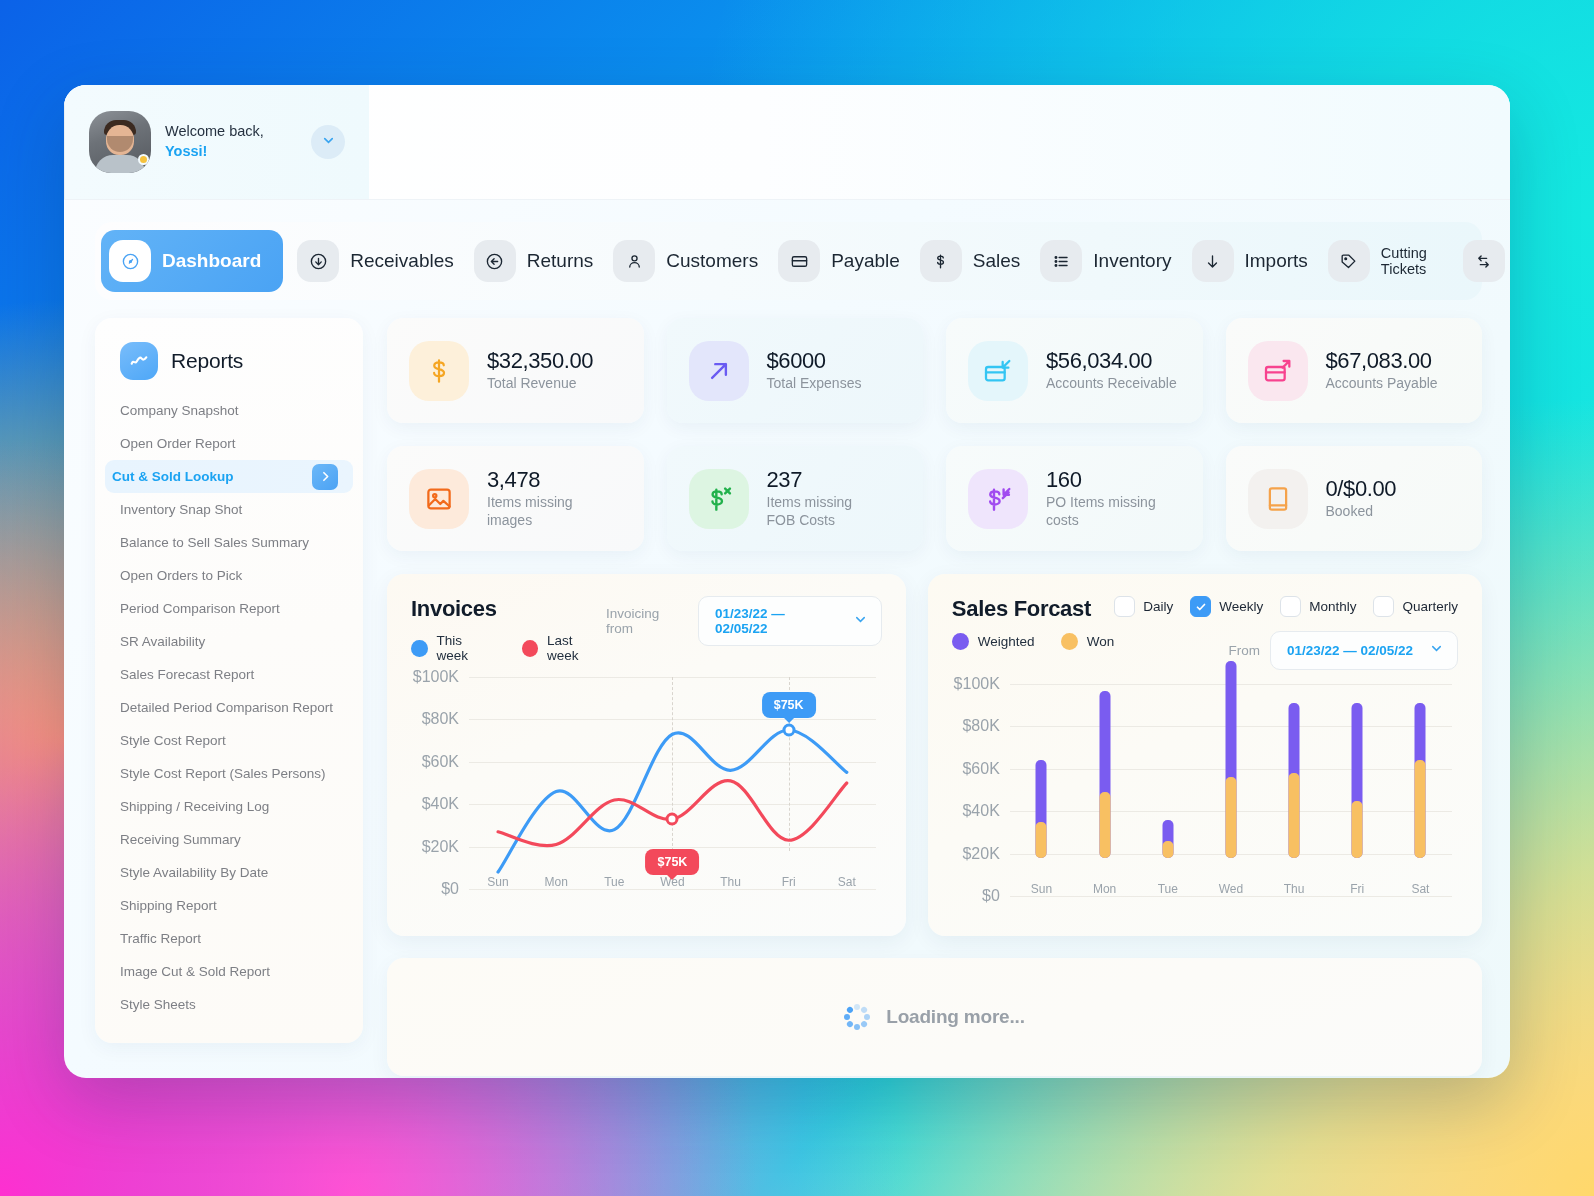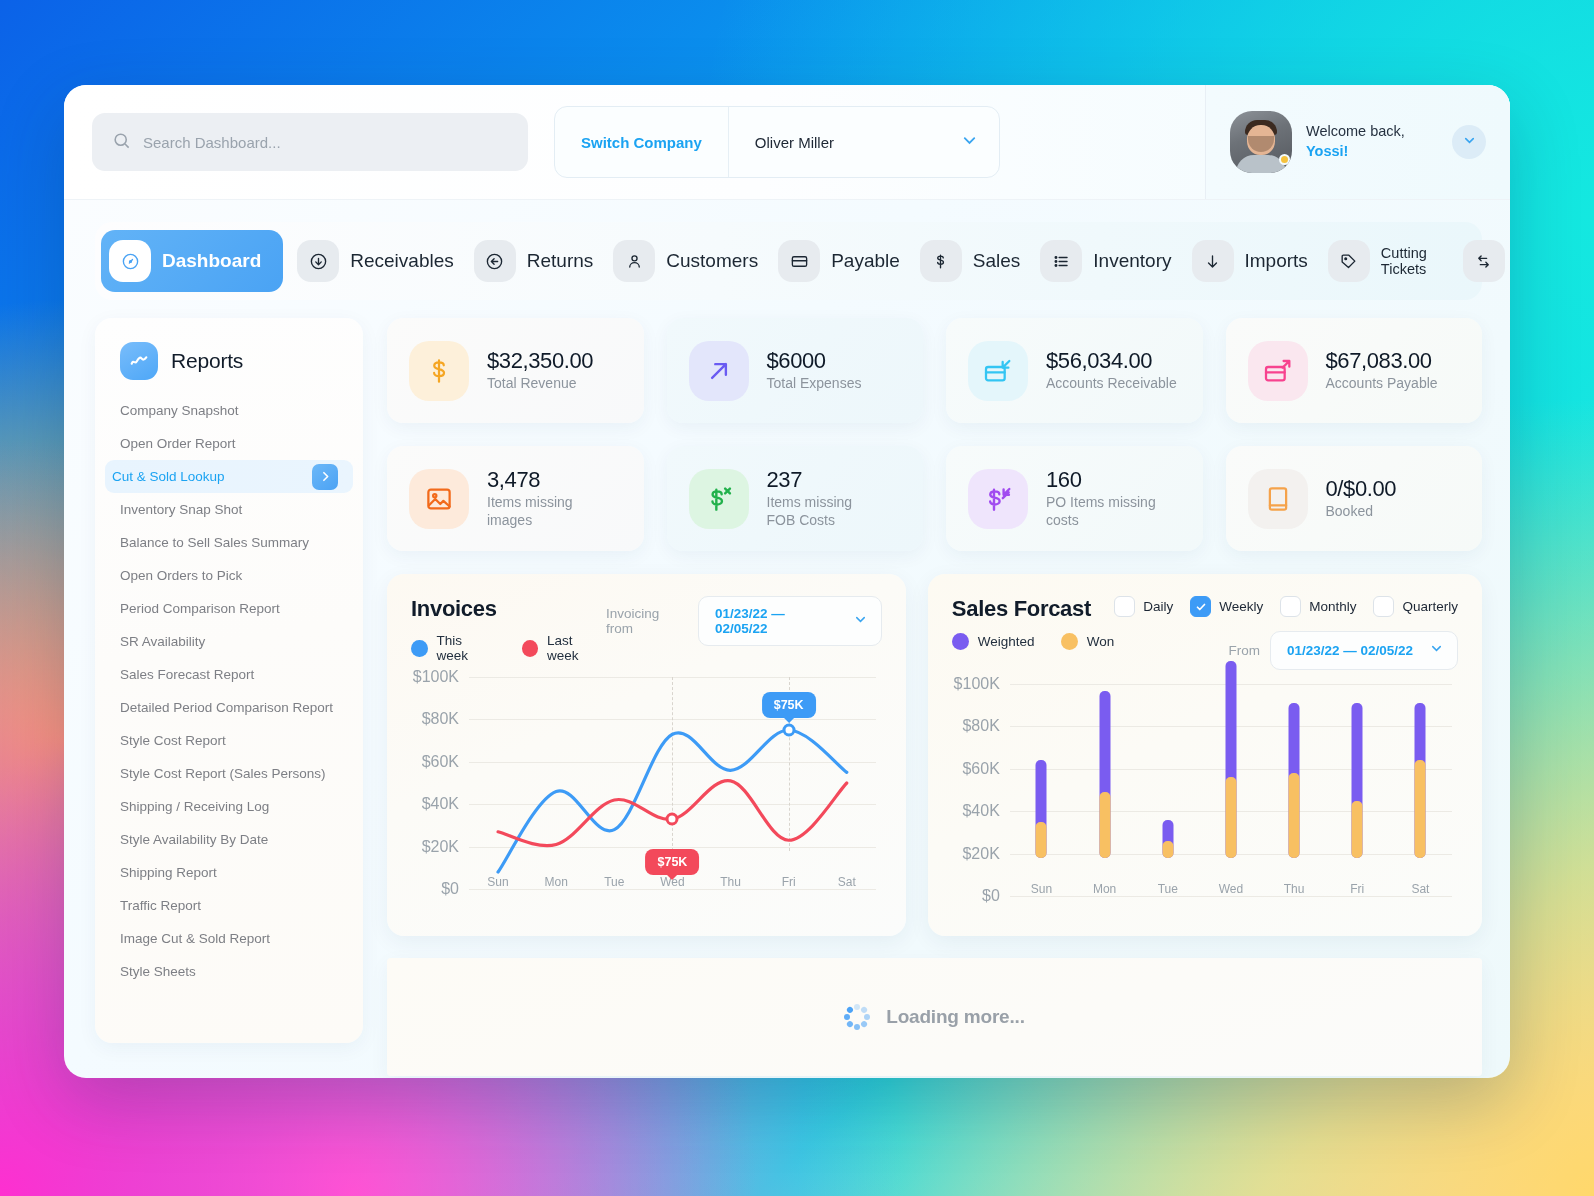--- a/index.html
+++ b/index.html
@@ -159,21 +159,21 @@
     display: flex; align-items: center; justify-content: center; flex: none;
   }
   .side-hd-t { font-size: 21px; font-weight: normal; color: #111c2a; letter-spacing: -.2px; }
   .side-item {
     display: flex; align-items: center; justify-content: space-between;
     height: 33px; margin: 0 10px; padding: 0 15px; border-radius: 9px;
     font-size: 13.5px; color: #7d7f85; cursor: pointer;
   }
   .side-item.active {
     background: linear-gradient(90deg,#e8f4fe 0%,#eaf5fe 100%);
-    color: #1ba3f2; font-weight: normal; padding-left: 7px;
+    color: #1ba3f2; font-weight: bold; padding-left: 7px;
   }
   .side-arrow {
     width: 26px; height: 26px; border-radius: 7px;
     background: linear-gradient(140deg,#6cb8f8,#4ba2f4);
     display: flex; align-items: center; justify-content: center; color: #fff;
   }
 
   
   .main { flex: 1; min-width: 0; }
   .kpis { display: grid; grid-template-columns: repeat(4,1fr); gap: 23px; }
@@ -254,62 +254,39 @@
     background: #fff; transform: translate(-50%,-50%);
   }
   .pt.blue { border: 3.5px solid #3d9bf6; }
   .pt.red { border: 3px solid #f3495b; }
   .bar {
     position: absolute; width: 11px; border-radius: 5px;
     transform: translateX(-50%);
   }
 
   .loading {
-    margin-top: 22px; height: 118px; border-radius: 4px;
+    margin-top: 22px; height: 118px; border-radius: 17px;
     background: linear-gradient(160deg,#fdfbf6 0%,#fcfbf8 60%,#fbfbfa 100%);
     box-shadow: 0 6px 20px rgba(20,50,90,.05);
     display: flex; align-items: center; justify-content: center; gap: 16px;
   }
   .spin { width: 26px; height: 26px; position: relative; }
   .spin i {
     position: absolute; width: 6px; height: 6px; border-radius: 50%;
     left: 10px; top: 0; transform-origin: 3px 13px; background: #3d9bf6;
   }
   .loading-txt { font-size: 19px; font-weight: bold; color: #99a0a8; letter-spacing: -.2px; }
 </style>
 </head>
 <body>
 
 <div class="app">
 
   <div class="hdr">
 
-    <div class="hdr-mid">
-      <div class="search">
-        <span>
-          <svg width="19" height="19" viewBox="0 0 24 24" fill="none" stroke="#9aa3ad" stroke-width="2">
-            <circle cx="11" cy="11" r="7"></circle>
-              <path d="M16.5 16.5L21 21"></path>
-          </svg>
-        </span>
-        <input placeholder="Search Dashboard..." style="">
-      </div>
-
-      <div class="switcher">
-        <div class="switch-btn">Switch Company</div>
-        <div class="company-sel">
-          <span>Oliver Miller</span>
-          <span>
-            <svg width="19" height="19" viewBox="0 0 24 24" fill="none" stroke="#3aa5f0" stroke-width="2.3" stroke-linecap="round">
-                <path d="M6 9l6 6 6-6"></path>
-              </svg>
-          </span>
-        </div>
-      </div>
-    </div>
 
     <div class="hdr-right">
       <div class="avatar">
         <div class="hair"></div>
         <div class="face"></div>
         <div class="beard"></div>
         <div class="body"></div>
         <div class="dot"></div>
       </div>
       <div class="welcome">
@@ -478,20 +455,23 @@
             <span>Detailed Period Comparison Report</span>
           </div>
           <div class="side-item">
             <span>Style Cost Report</span>
           </div>
           <div class="side-item">
             <span>Style Cost Report (Sales Persons)</span>
           </div>
           <div class="side-item">
             <span>Shipping / Receiving Log</span>
+          </div>
+          <div class="side-item">
+            <span>Receiving Summary</span>
           </div>
           <div class="side-item">
             <span>Style Availability By Date</span>
           </div>
           <div class="side-item">
             <span>Shipping Report</span>
           </div>
           <div class="side-item">
             <span>Traffic Report</span>
           </div>

